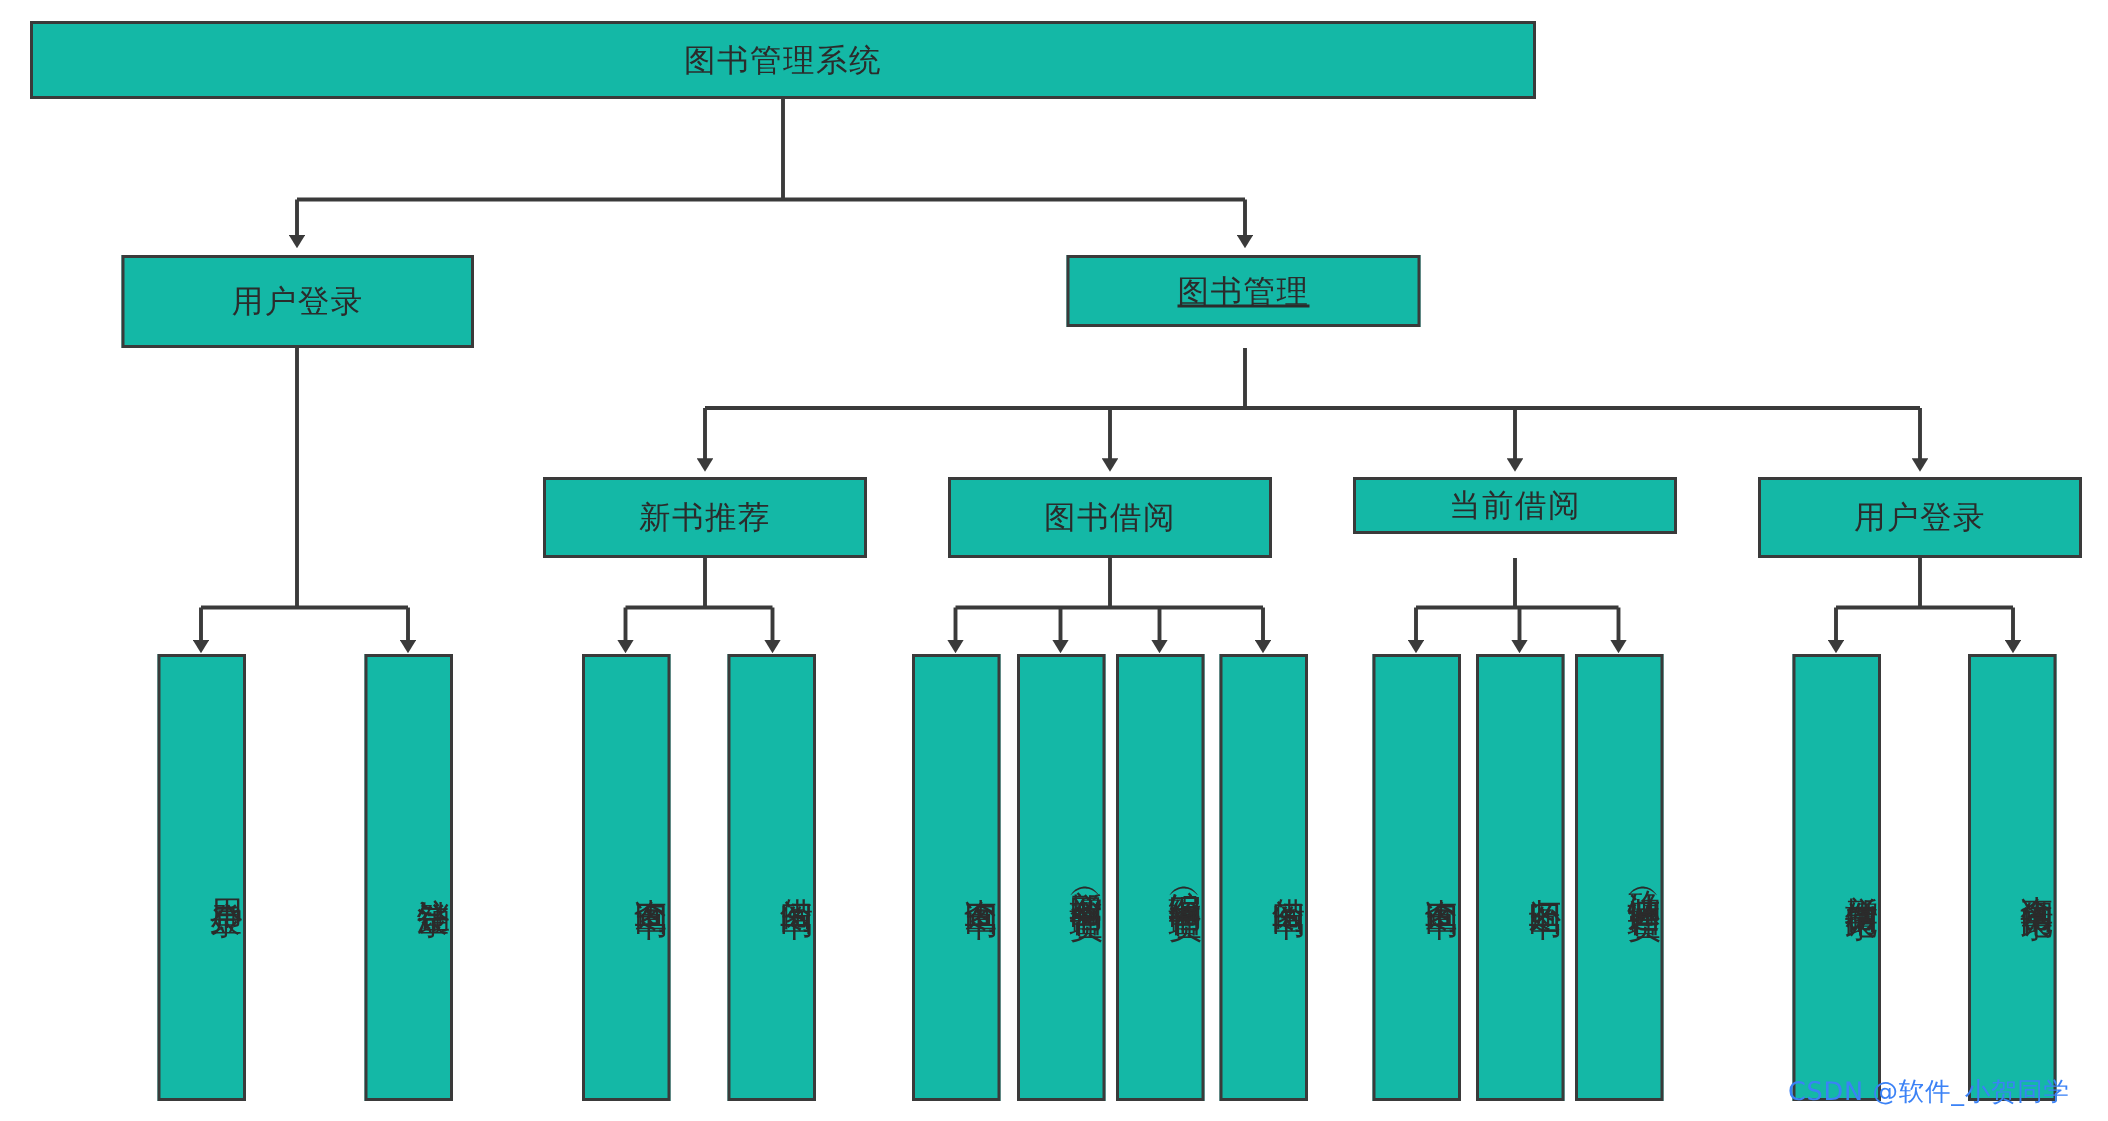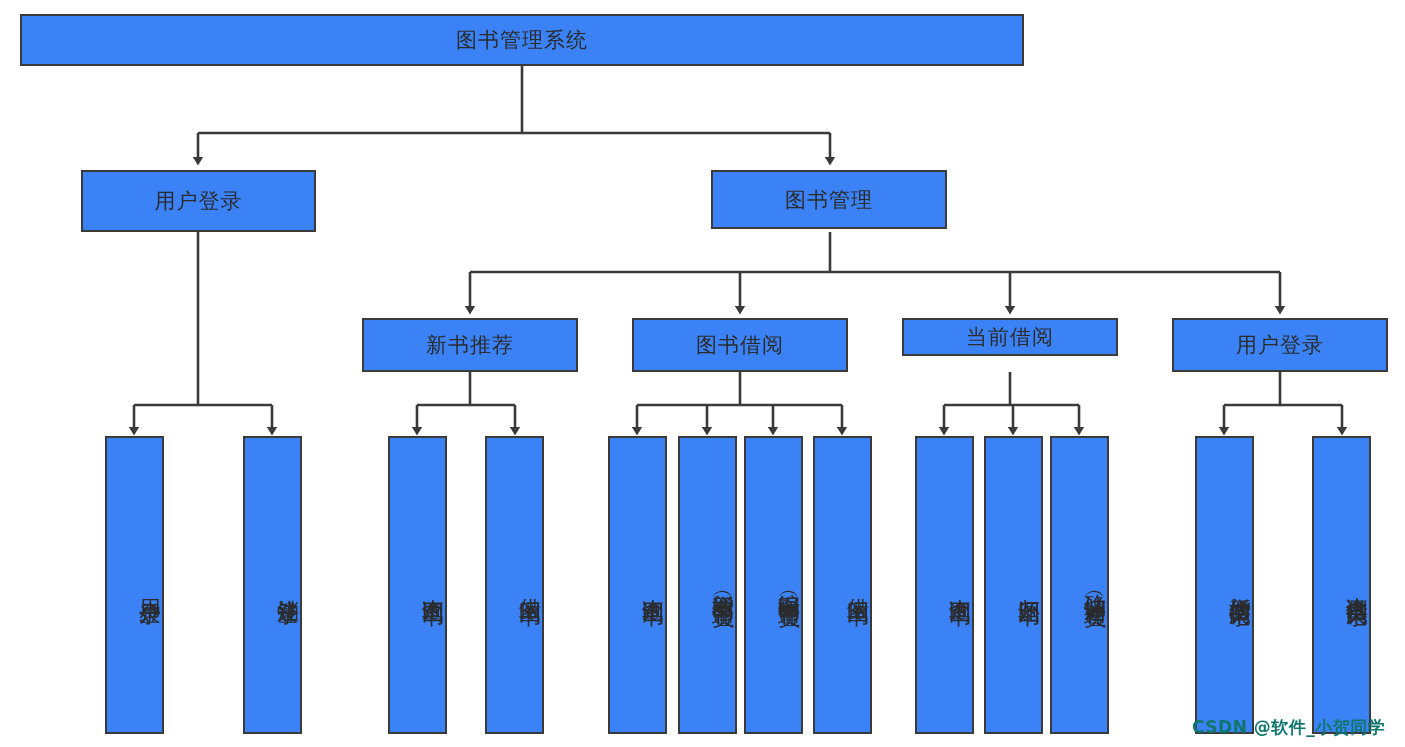--- a/index.html
+++ b/index.html
@@ -22,21 +22,21 @@
     left: 0;
     top: 0;
     width: 1405px;
     height: 747px;
     pointer-events: none;
   }
   .node {
     position: absolute;
     box-sizing: border-box;
     border: 2px solid #3a3a3a;
-    background: #3b82f6;
+    background: #14b8a6;
     display: flex;
     align-items: center;
     justify-content: center;
     color: #2b2b2b;
     text-align: center;
   }
   .node.horiz {
     font-size: 21px;
     letter-spacing: 1px;
   }
@@ -51,24 +51,23 @@
   }
   .node.vert .label {
     writing-mode: vertical-rl;
     text-orientation: upright;
     letter-spacing: 2px;
     white-space: nowrap;
   }
   .watermark {
     position: absolute;
     font-size: 17px;
-    color: #0f766e;
+    color: #3b82f6;
     white-space: nowrap;
     letter-spacing: 0.5px;
-    font-weight: bold;
   }
 </style>
 </head>
 <body>
 
 <div id="canvas">
 
   <svg id="edges" viewBox="0 0 1405 747">
     <defs>
       <marker id="arrow" markerWidth="9" markerHeight="11" refX="1.5" refY="5.5" orient="auto" markerUnits="userSpaceOnUse">
@@ -119,21 +118,21 @@
     </g>
   </svg>
 
   <div class="node horiz" style="left:20px; top:14px; width:1004px; height:52px;">
     <span class="label">图书管理系统</span>
   </div>
 
   <div class="node horiz" style="left:81px; top:170px; width:235px; height:62px;">
     <span class="label">用户登录</span>
   </div>
-  <div class="node horiz" style="left:711px; top:170px; width:236px; height:59px;">
+  <div class="node horiz" style="left:711px; top:170px; width:236px; height:48px;text-decoration:underline;">
     <span class="label">图书管理</span>
   </div>
 
   <div class="node horiz" style="left:632px; top:318px; width:216px; height:54px;">
     <span class="label">图书借阅</span>
   </div>
   <div class="node horiz" style="left:362px; top:318px; width:216px; height:54px;">
     <span class="label">新书推荐</span>
   </div>
   <div class="node horiz" style="left:902px; top:318px; width:216px; height:38px;">

